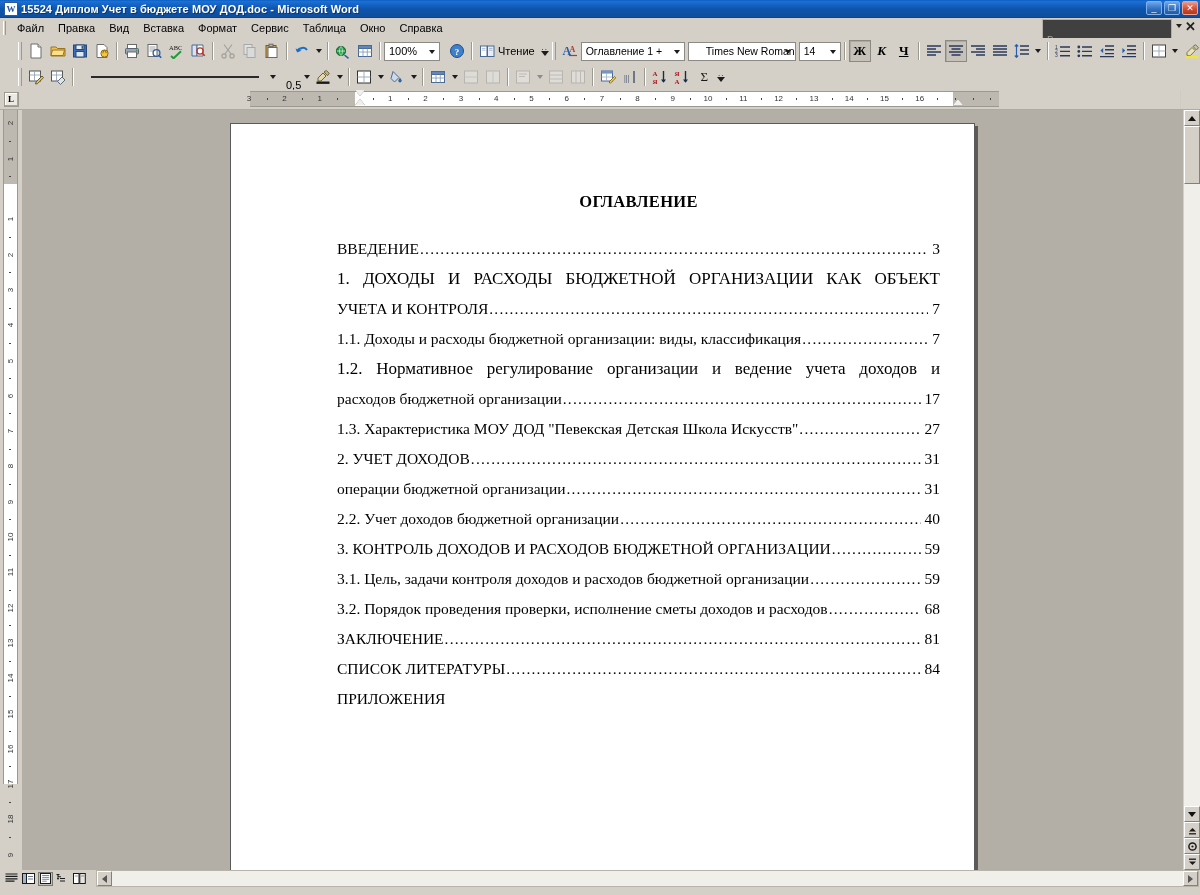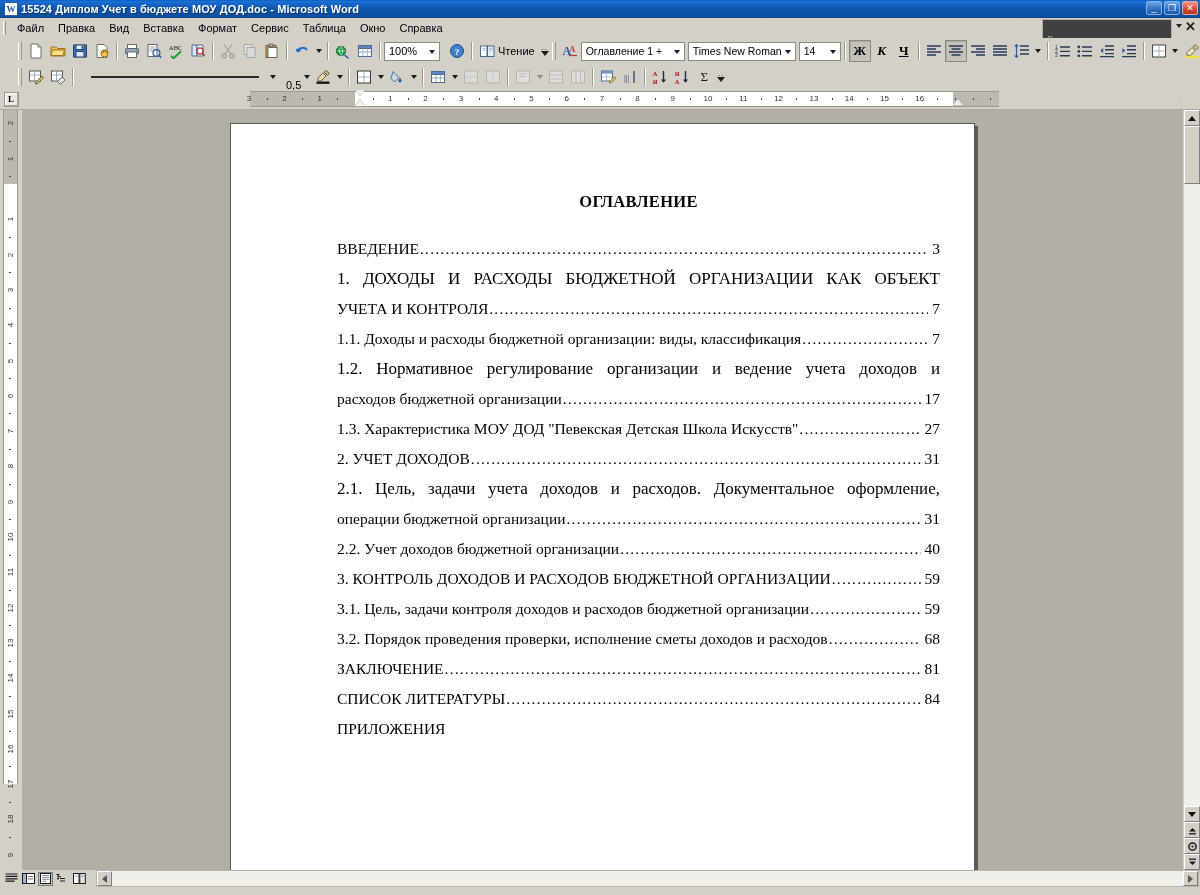--- a/index.html
+++ b/index.html
@@ -171,21 +171,21 @@
   }
   .combo .cb-arrow {
     position: absolute; right: 4px; top: 7px;
     width:0;height:0;
     border-left: 3px solid transparent;
     border-right: 3px solid transparent;
     border-top: 4px solid #1c1c1c;
   }
   .combo.zoom { width: 56px; }
   .combo.style { width: 104px; }
-  .combo.font  { width: 108px; }
+  .combo.font  { width: 108px; justify-content: flex-end; }
   .combo.size  { width: 42px; }
   .label-btn {
     display:flex; align-items:center; gap:3px;
     font-size: 11px; padding: 2px 4px; height:22px;
     flex:none;
   }
   .overflow {
     width: 12px; height: 22px;
     display:flex; flex-direction:column; align-items:center; justify-content:center;
     flex:none; gap:1px;
@@ -1014,21 +1014,20 @@
               <div class="toc-line">
                 <span class="txt">1.3. Характеристика МОУ ДОД "Певекская Детская Школа Искусств"</span>
                 <span class="leader">........................................................................................................................................................................................................</span>
                 <span class="pg">27</span>
               </div>
               <div class="toc-line">
                 <span class="txt">2. УЧЕТ ДОХОДОВ</span>
                 <span class="leader">........................................................................................................................................................................................................</span>
                 <span class="pg">31</span>
               </div>
-              <div class="toc-par">2.1. Цель, задачи учета доходов и расходов. Документальное оформление,</div>
               <div class="toc-line">
                 <span class="txt">операции бюджетной организации</span>
                 <span class="leader">........................................................................................................................................................................................................</span>
                 <span class="pg">31</span>
               </div>
               <div class="toc-line">
                 <span class="txt">2.2. Учет доходов бюджетной организации</span>
                 <span class="leader">........................................................................................................................................................................................................</span>
                 <span class="pg">40</span>
               </div>

